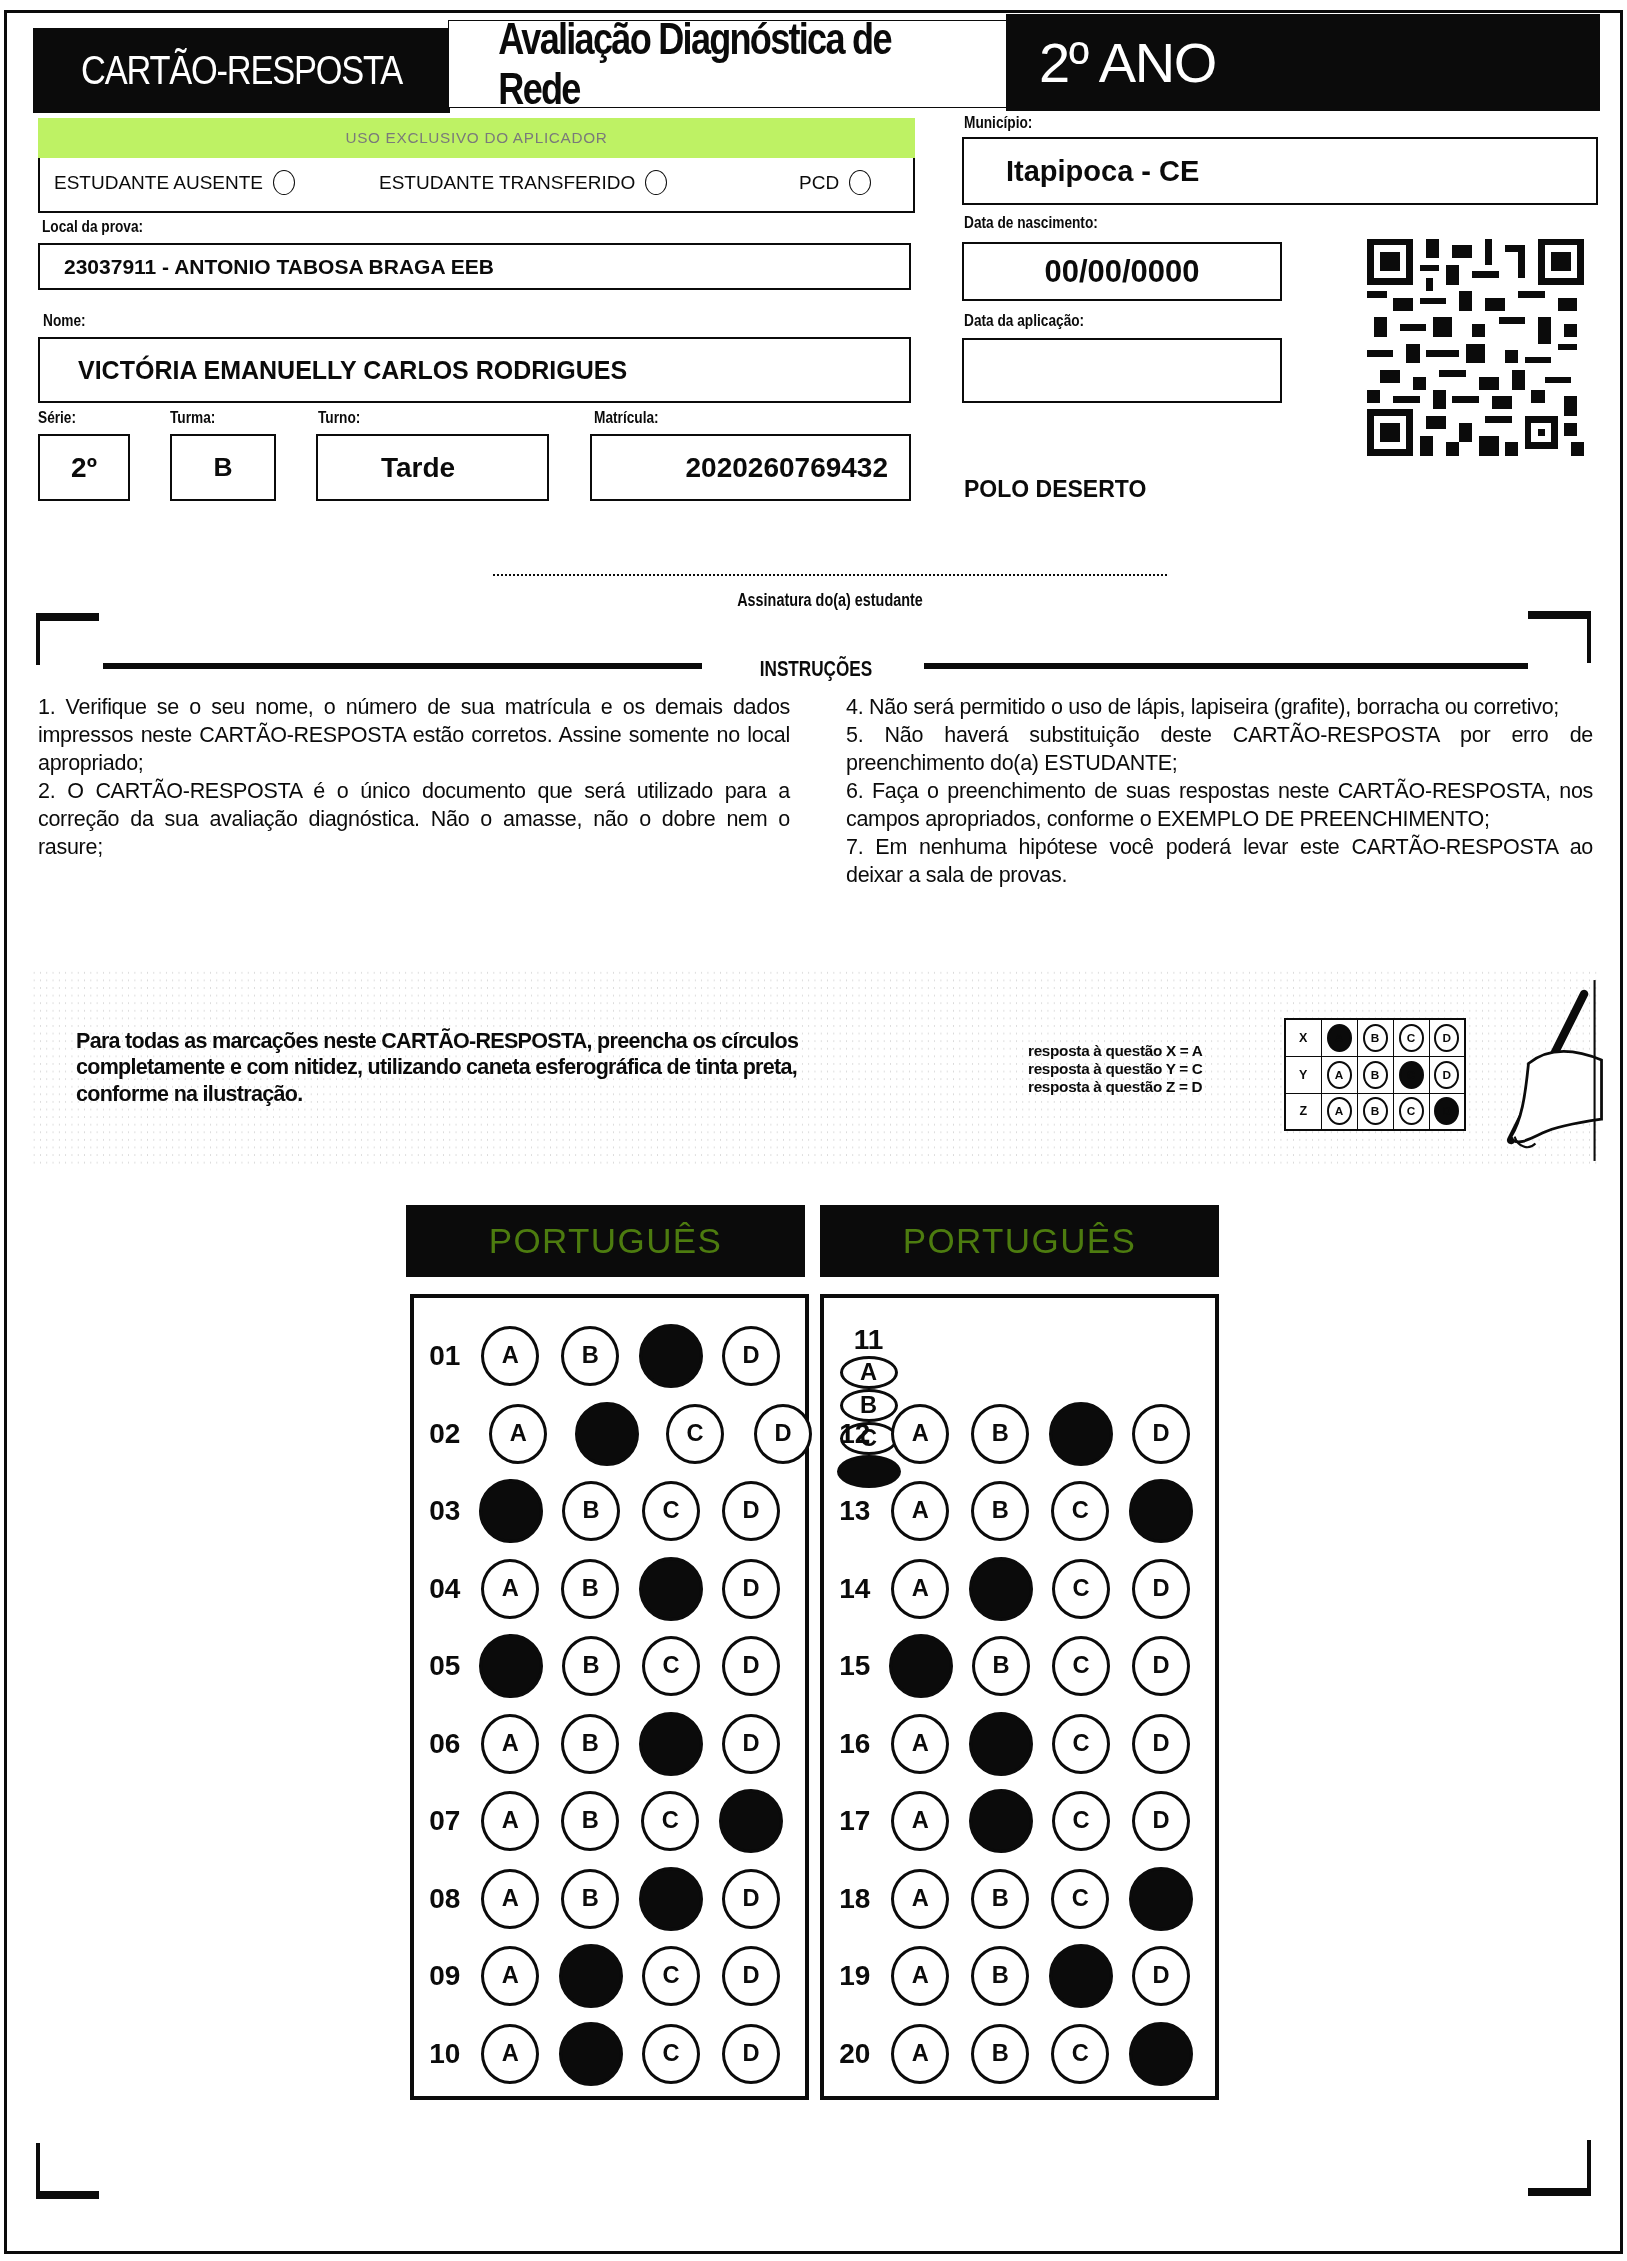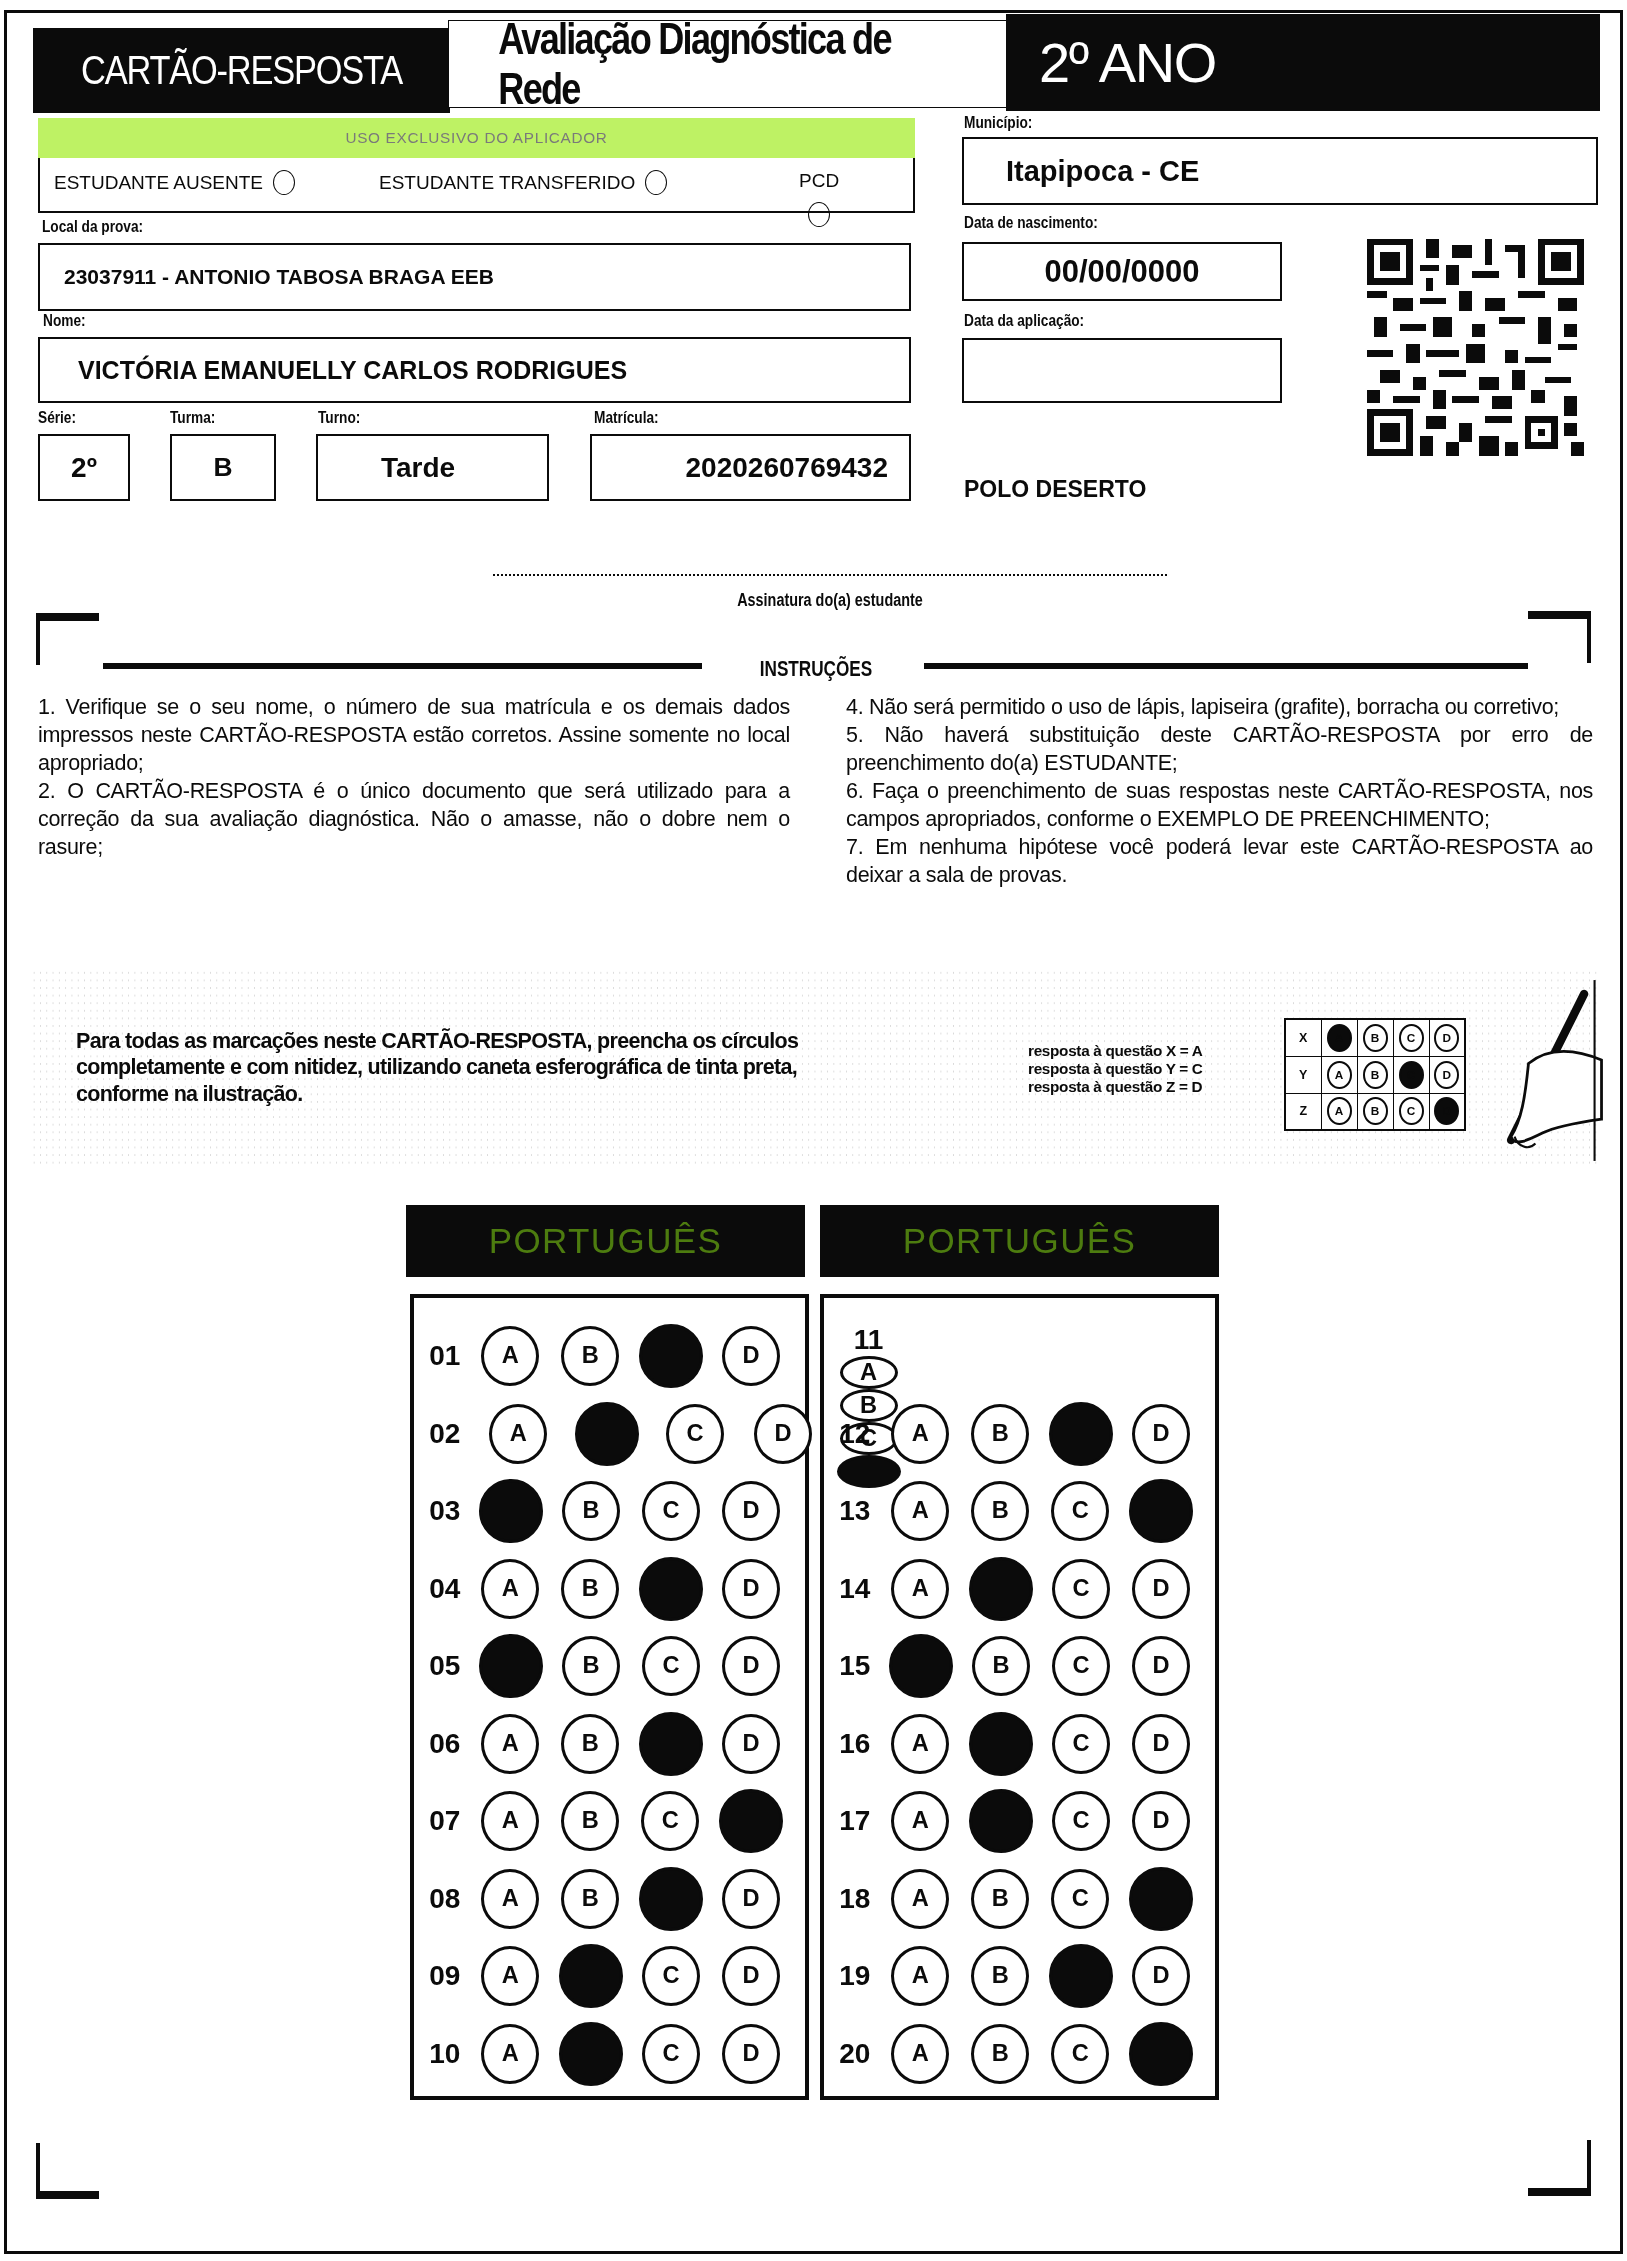--- a/index.html
+++ b/index.html
@@ -74,32 +74,32 @@
 <div class="abs admin-box"></div>
 <div class="abs admin-banner">USO EXCLUSIVO DO APLICADOR</div>
 <div class="abs admin-opt" style="left:54px;">
   <span>ESTUDANTE AUSENTE</span>
   <span class="bubble-sm"></span>
 </div>
 <div class="abs admin-opt" style="left:379px;">
   <span>ESTUDANTE TRANSFERIDO</span>
   <span class="bubble-sm"></span>
 </div>
-<div class="abs admin-opt" style="left:799px;flex-direction:column;">
+<div class="abs admin-opt" style="left:799px;">
   <span>PCD</span>
   <span class="bubble-sm"></span>
 </div>
 
 <div class="abs lbl" style="left:964px; top:113px;">Município:</div>
 <div class="abs field" style="left:962px; top:137px; width:636px; height:68px; padding-left:42px; font-size:29px;">
   <span>Itapipoca - CE</span>
 </div>
 
 <div class="abs lbl" style="left:42px; top:217px;">Local da prova:</div>
-<div class="abs field" style="left:38px; top:243px; width:873px; height:68px; padding-left:24px; font-size:21px;">
+<div class="abs field" style="left:38px; top:243px; width:873px; height:47px; padding-left:24px; font-size:21px;">
   <span>23037911 - ANTONIO TABOSA BRAGA EEB</span>
 </div>
 
 <div class="abs lbl" style="left:43px; top:311px;">Nome:</div>
 <div class="abs field" style="left:38px; top:337px; width:873px; height:66px; padding-left:38px; font-size:25px;">
   <span>VICTÓRIA EMANUELLY CARLOS RODRIGUES</span>
 </div>
 
 <div class="abs lbl" style="left:38px; top:408px;">Série:</div>
 <div class="abs field" style="left:38px; top:434px; width:92px; height:67px; justify-content:center; font-size:28px;">

